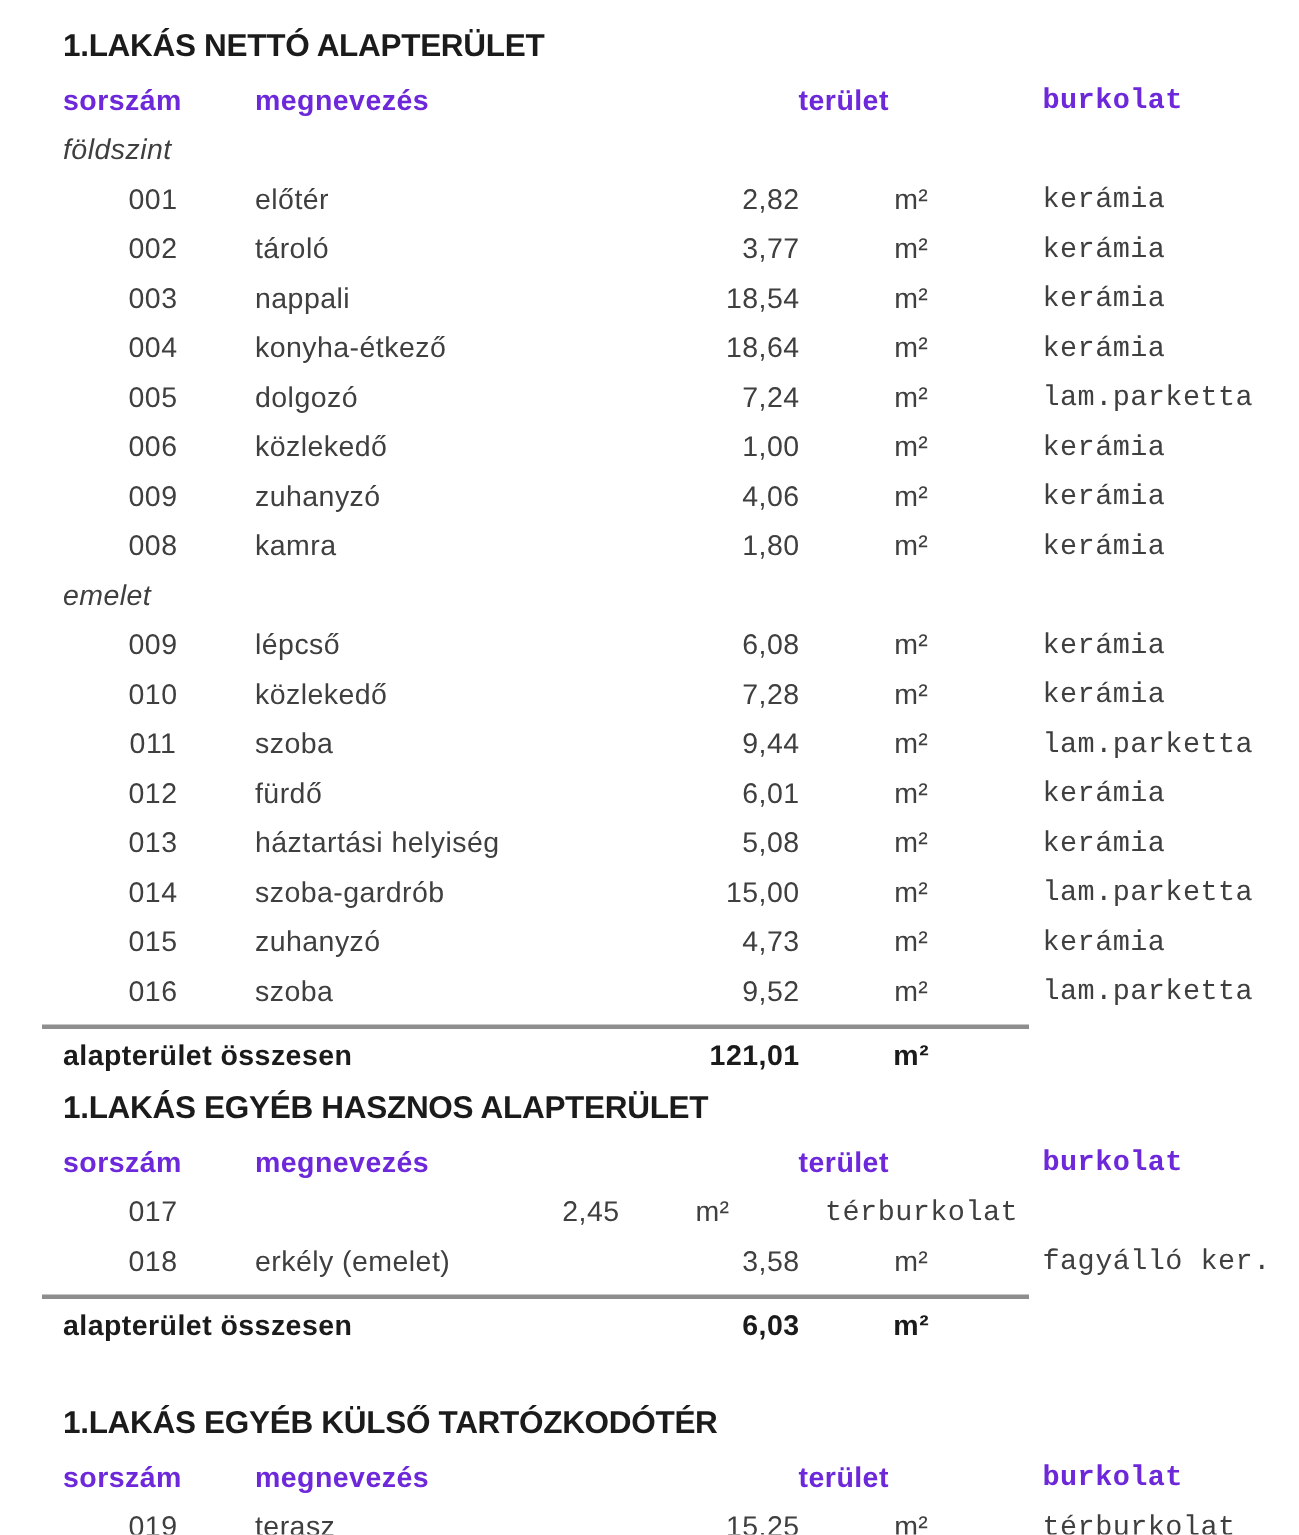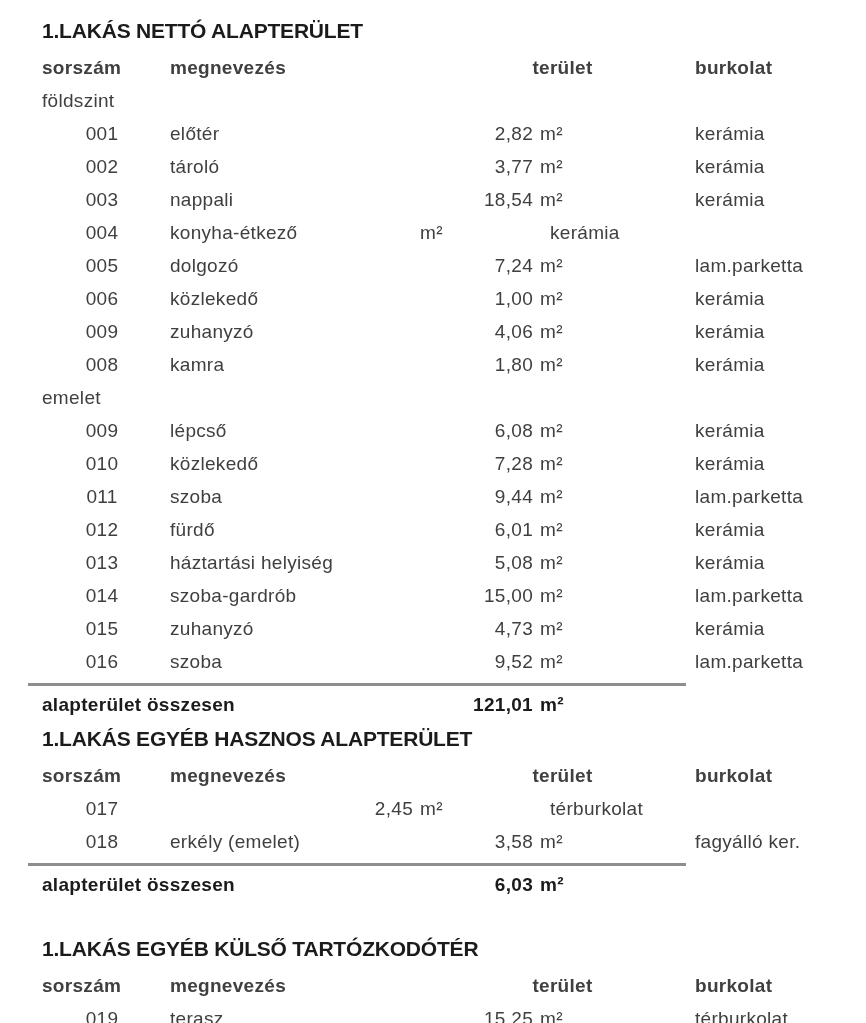--- a/index.html
+++ b/index.html
@@ -35,30 +35,31 @@
   .row {
     display: grid;
     grid-template-columns: 120px 258px 120px 145px 181px;
     align-items: center;
     height: 33px;
     line-height: 33px;
     font-size: 19px;
     letter-spacing: 0.3px;
     white-space: nowrap;
   }
-  .header-row { font-weight: 700; color: #404040; }
+  .header-row { font-weight: 700; color: #6d28d9; }
   .header-row .c-num { text-align: left; }
   .header-row .c-span { grid-column: 3 / 5; text-align: center; padding-left: 20px; }
   .cell { overflow: visible; }
   .c-num { text-align: center; }
   .c-name { padding-left: 8px; }
   .c-area { text-align: right; padding-right: 7px; }
-  .c-unit { padding-right: 10px; }
-  .c-burkolat { padding-left: 10px; }
+  .c-unit { text-align: center; padding-right: 10px; }
+  .c-burkolat { padding-left: 10px; font-family: Liberation Mono, monospace; }
   .group-label {
+    font-style: italic;
     height: 33px;
     line-height: 33px;
     font-size: 19px;
     letter-spacing: 0.3px;
   }
   .rule {
     height: 0;
     border-top: 3px solid #8e8e8e;
     margin: 5px 6px 0 -14px;
   }
@@ -101,20 +102,21 @@
       <div class="row data-row">
         <div class="cell c-num">003</div>
         <div class="cell c-name">nappali</div>
         <div class="cell c-area">18,54</div>
         <div class="cell c-unit">m²</div>
         <div class="cell c-burkolat">kerámia</div>
       </div>
       <div class="row data-row">
         <div class="cell c-num">004</div>
         <div class="cell c-name">konyha-étkező</div>
+        <div class="cell c-area">18,64</div>
         <div class="cell c-unit">m²</div>
         <div class="cell c-burkolat">kerámia</div>
       </div>
       <div class="row data-row">
         <div class="cell c-num">005</div>
         <div class="cell c-name">dolgozó</div>
         <div class="cell c-area">7,24</div>
         <div class="cell c-unit">m²</div>
         <div class="cell c-burkolat">lam.parketta</div>
       </div>

